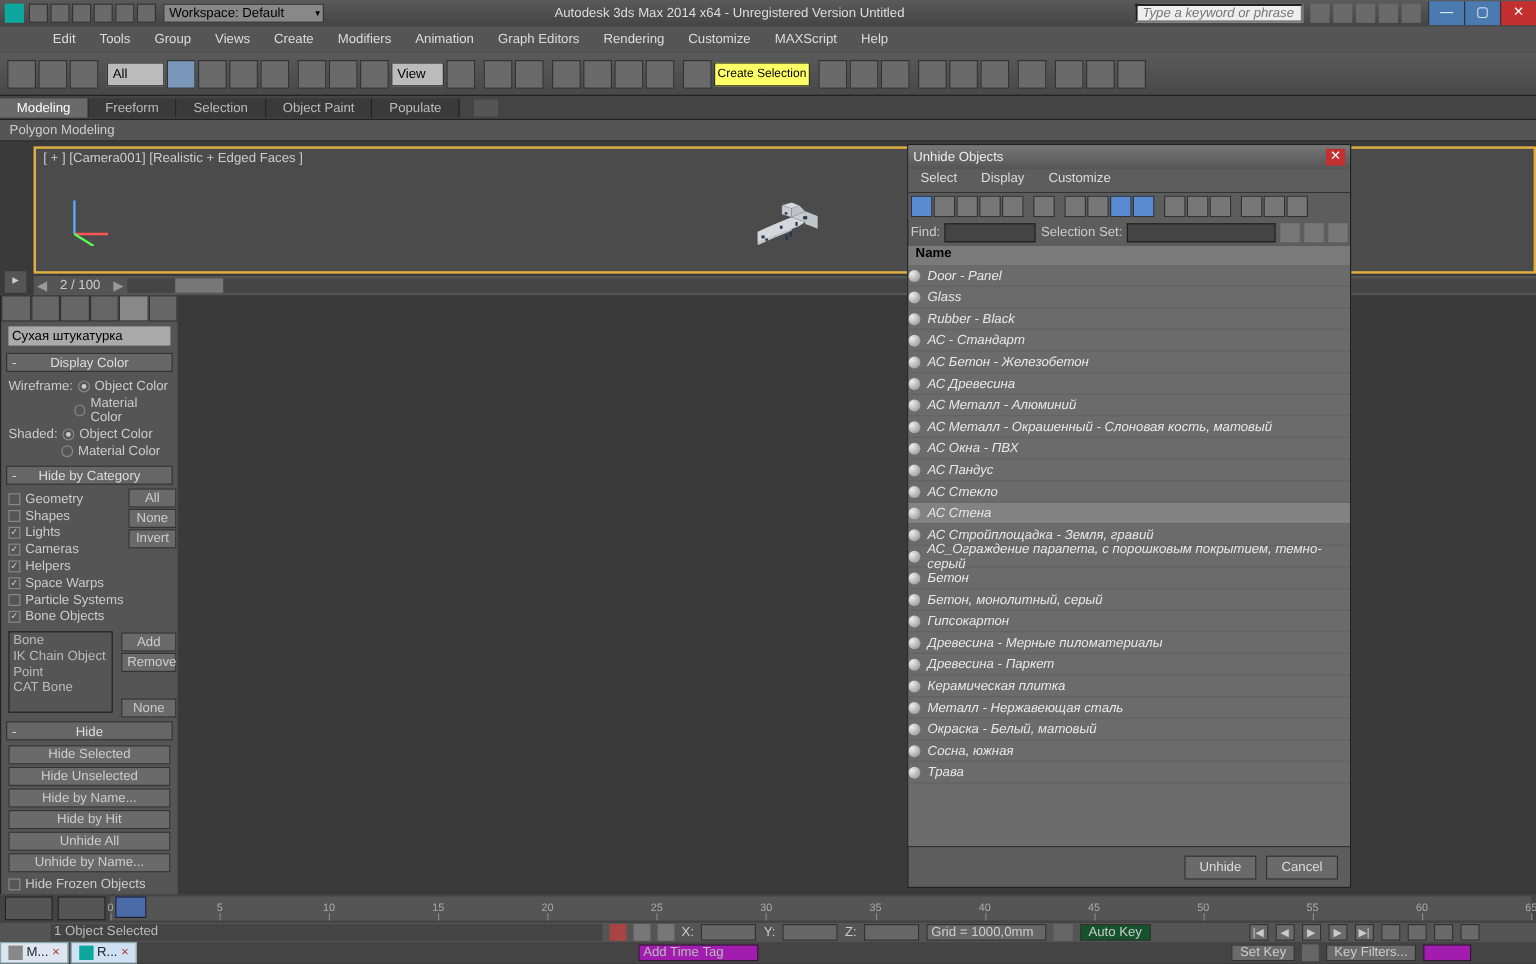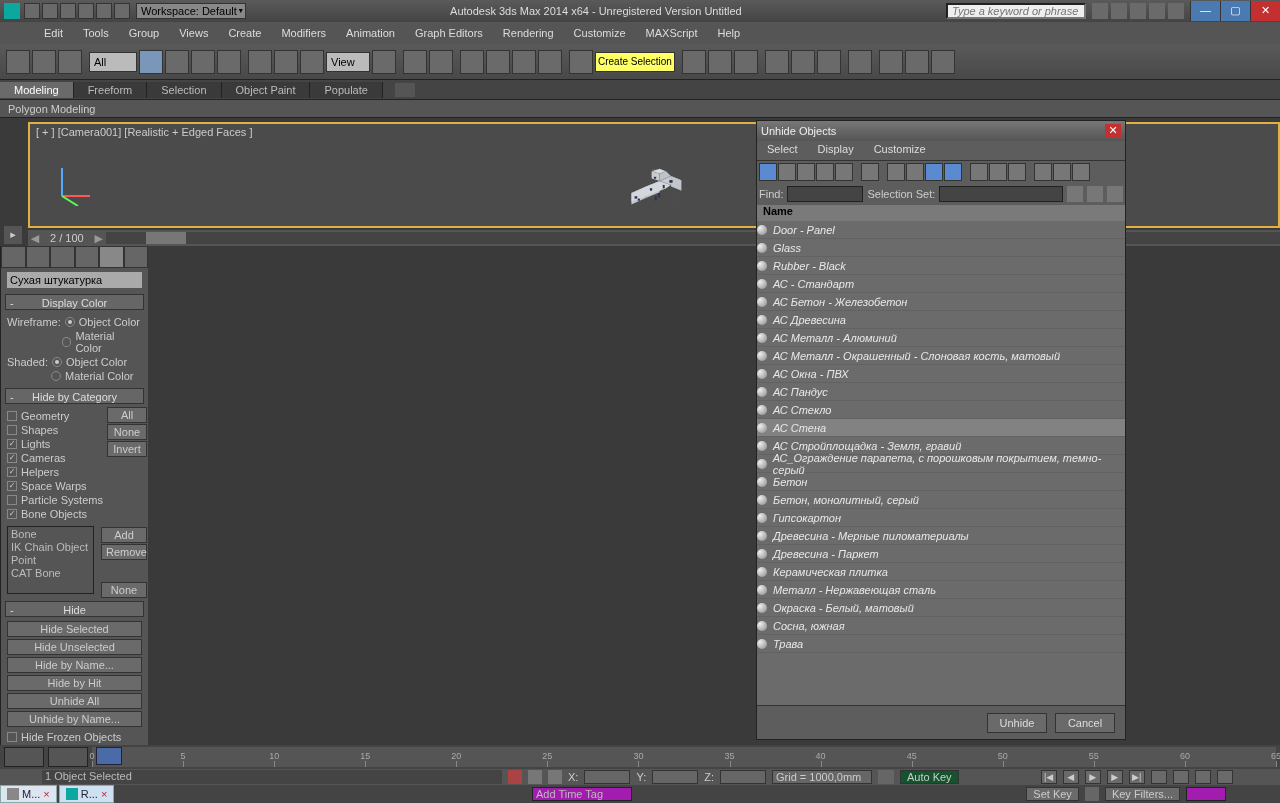--- a/index.html
+++ b/index.html
@@ -3,21 +3,21 @@
 <meta charset="utf-8">
 <style>
 * { margin: 0; padding: 0; box-sizing: border-box; font-family: "Segoe UI", Tahoma, sans-serif; font-size: 11px; user-select: none; }
 body { width: 1280px; height: 803px; background: #3a3a3a; color: #ccc; overflow: hidden; position: relative; }
 
 
 .titlebar { height: 22px; background: linear-gradient(#5a5a5a,#444); display: flex; align-items: center; padding-left: 4px; }
 .titlebar .app-icon { width: 16px; height: 16px; background: #0ca89e; margin-right: 4px; }
 .titlebar .qat { display: flex; gap: 2px; }
 .titlebar .qat .q { width: 16px; height: 16px; background: #6a6a6a; border: 1px solid #333; }
-.titlebar .workspace { margin-left: 6px; background: #888; border: 1px solid #333; padding: 0 8px 0 4px; color: #000; height: 16px; line-height: 14px; position: relative; }
+.titlebar .workspace { margin-left: 6px; background: #888; border: 1px solid #333; padding: 0 32px 0 4px; color: #000; height: 16px; line-height: 14px; position: relative; }
 .titlebar .workspace::after { content:"▾"; position:absolute; right:2px; font-size:8px; }
 .titlebar .title { color: #ddd; text-align:center; flex:1; }
 .titlebar .search { width: 140px; height: 16px; background: #eee; color:#888; padding-left:4px; font-style:italic; }
 .titlebar .help-icons { display:flex; gap:3px; margin:0 6px; }
 .titlebar .help-icons .h { width:16px; height:16px; background:#6a6a6a; }
 .titlebar .winbtns { display:flex; }
 .titlebar .winbtns div { width:30px; height:20px; text-align:center; line-height:18px; border-left:1px solid #333; }
 .titlebar .winbtns .min { background:#4a7ab0; color:#fff; }
 .titlebar .winbtns .max { background:#4a7ab0; color:#fff; }
 .titlebar .winbtns .close { background:#c43030; color:#fff; }

